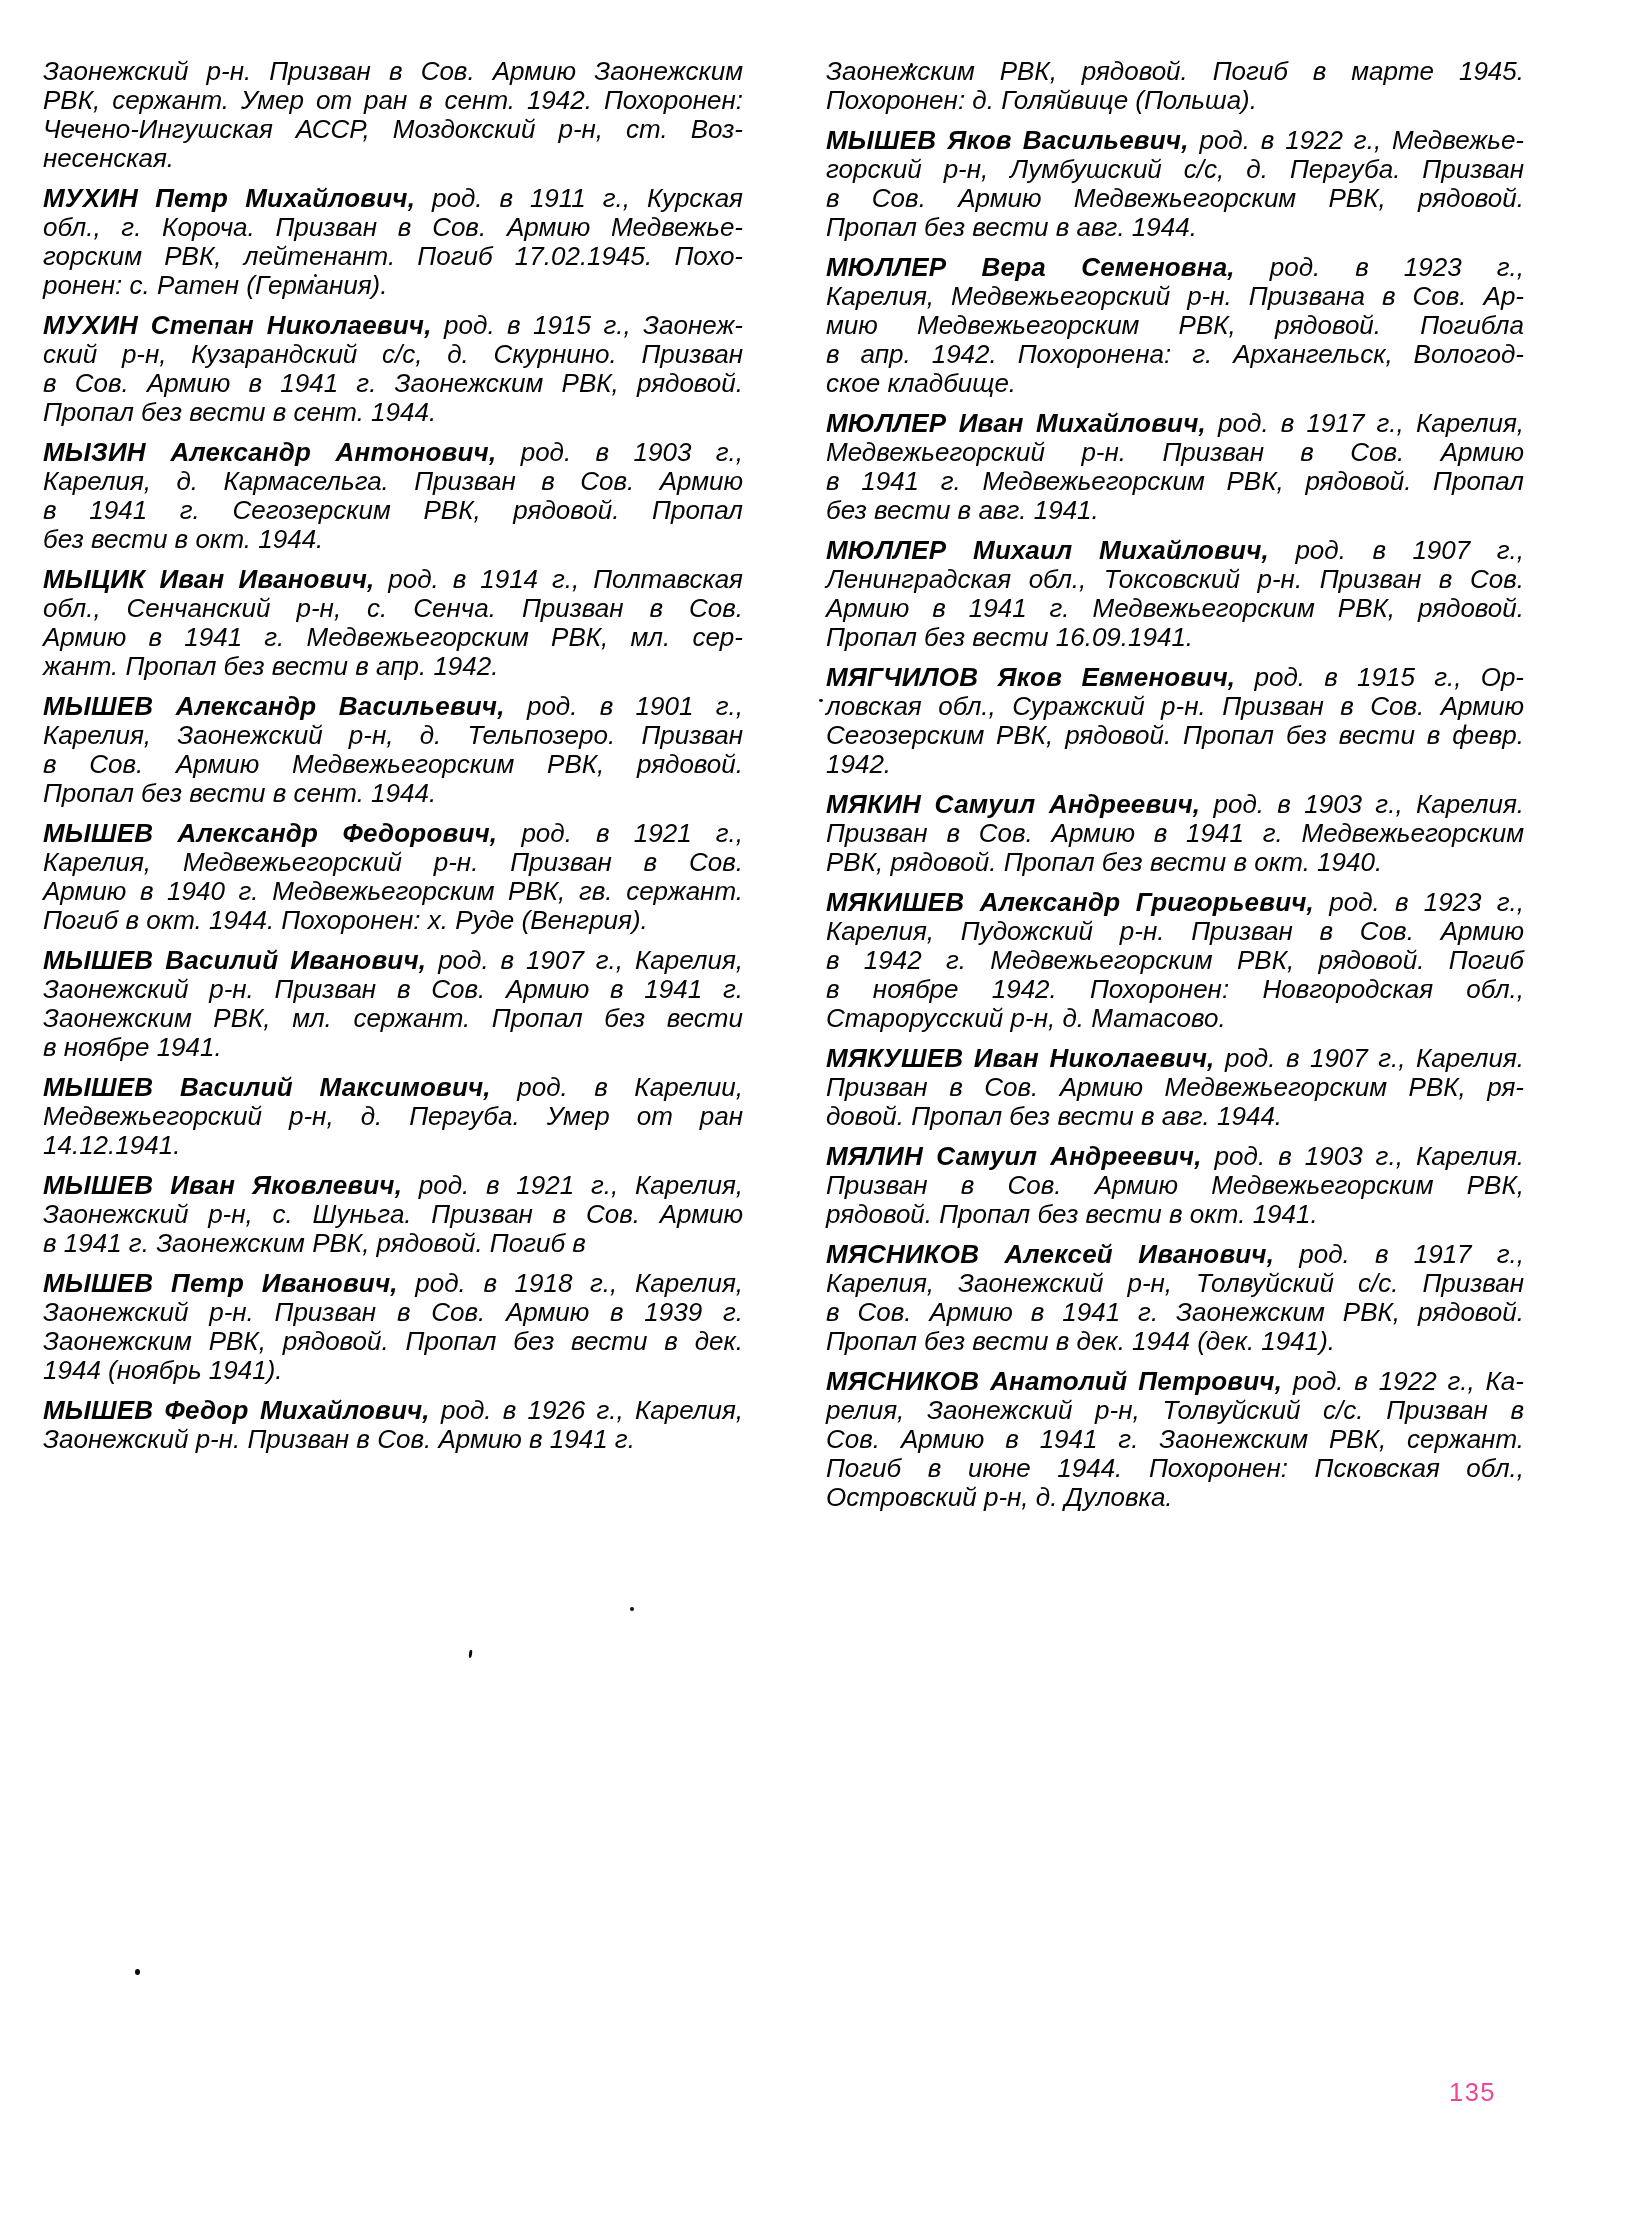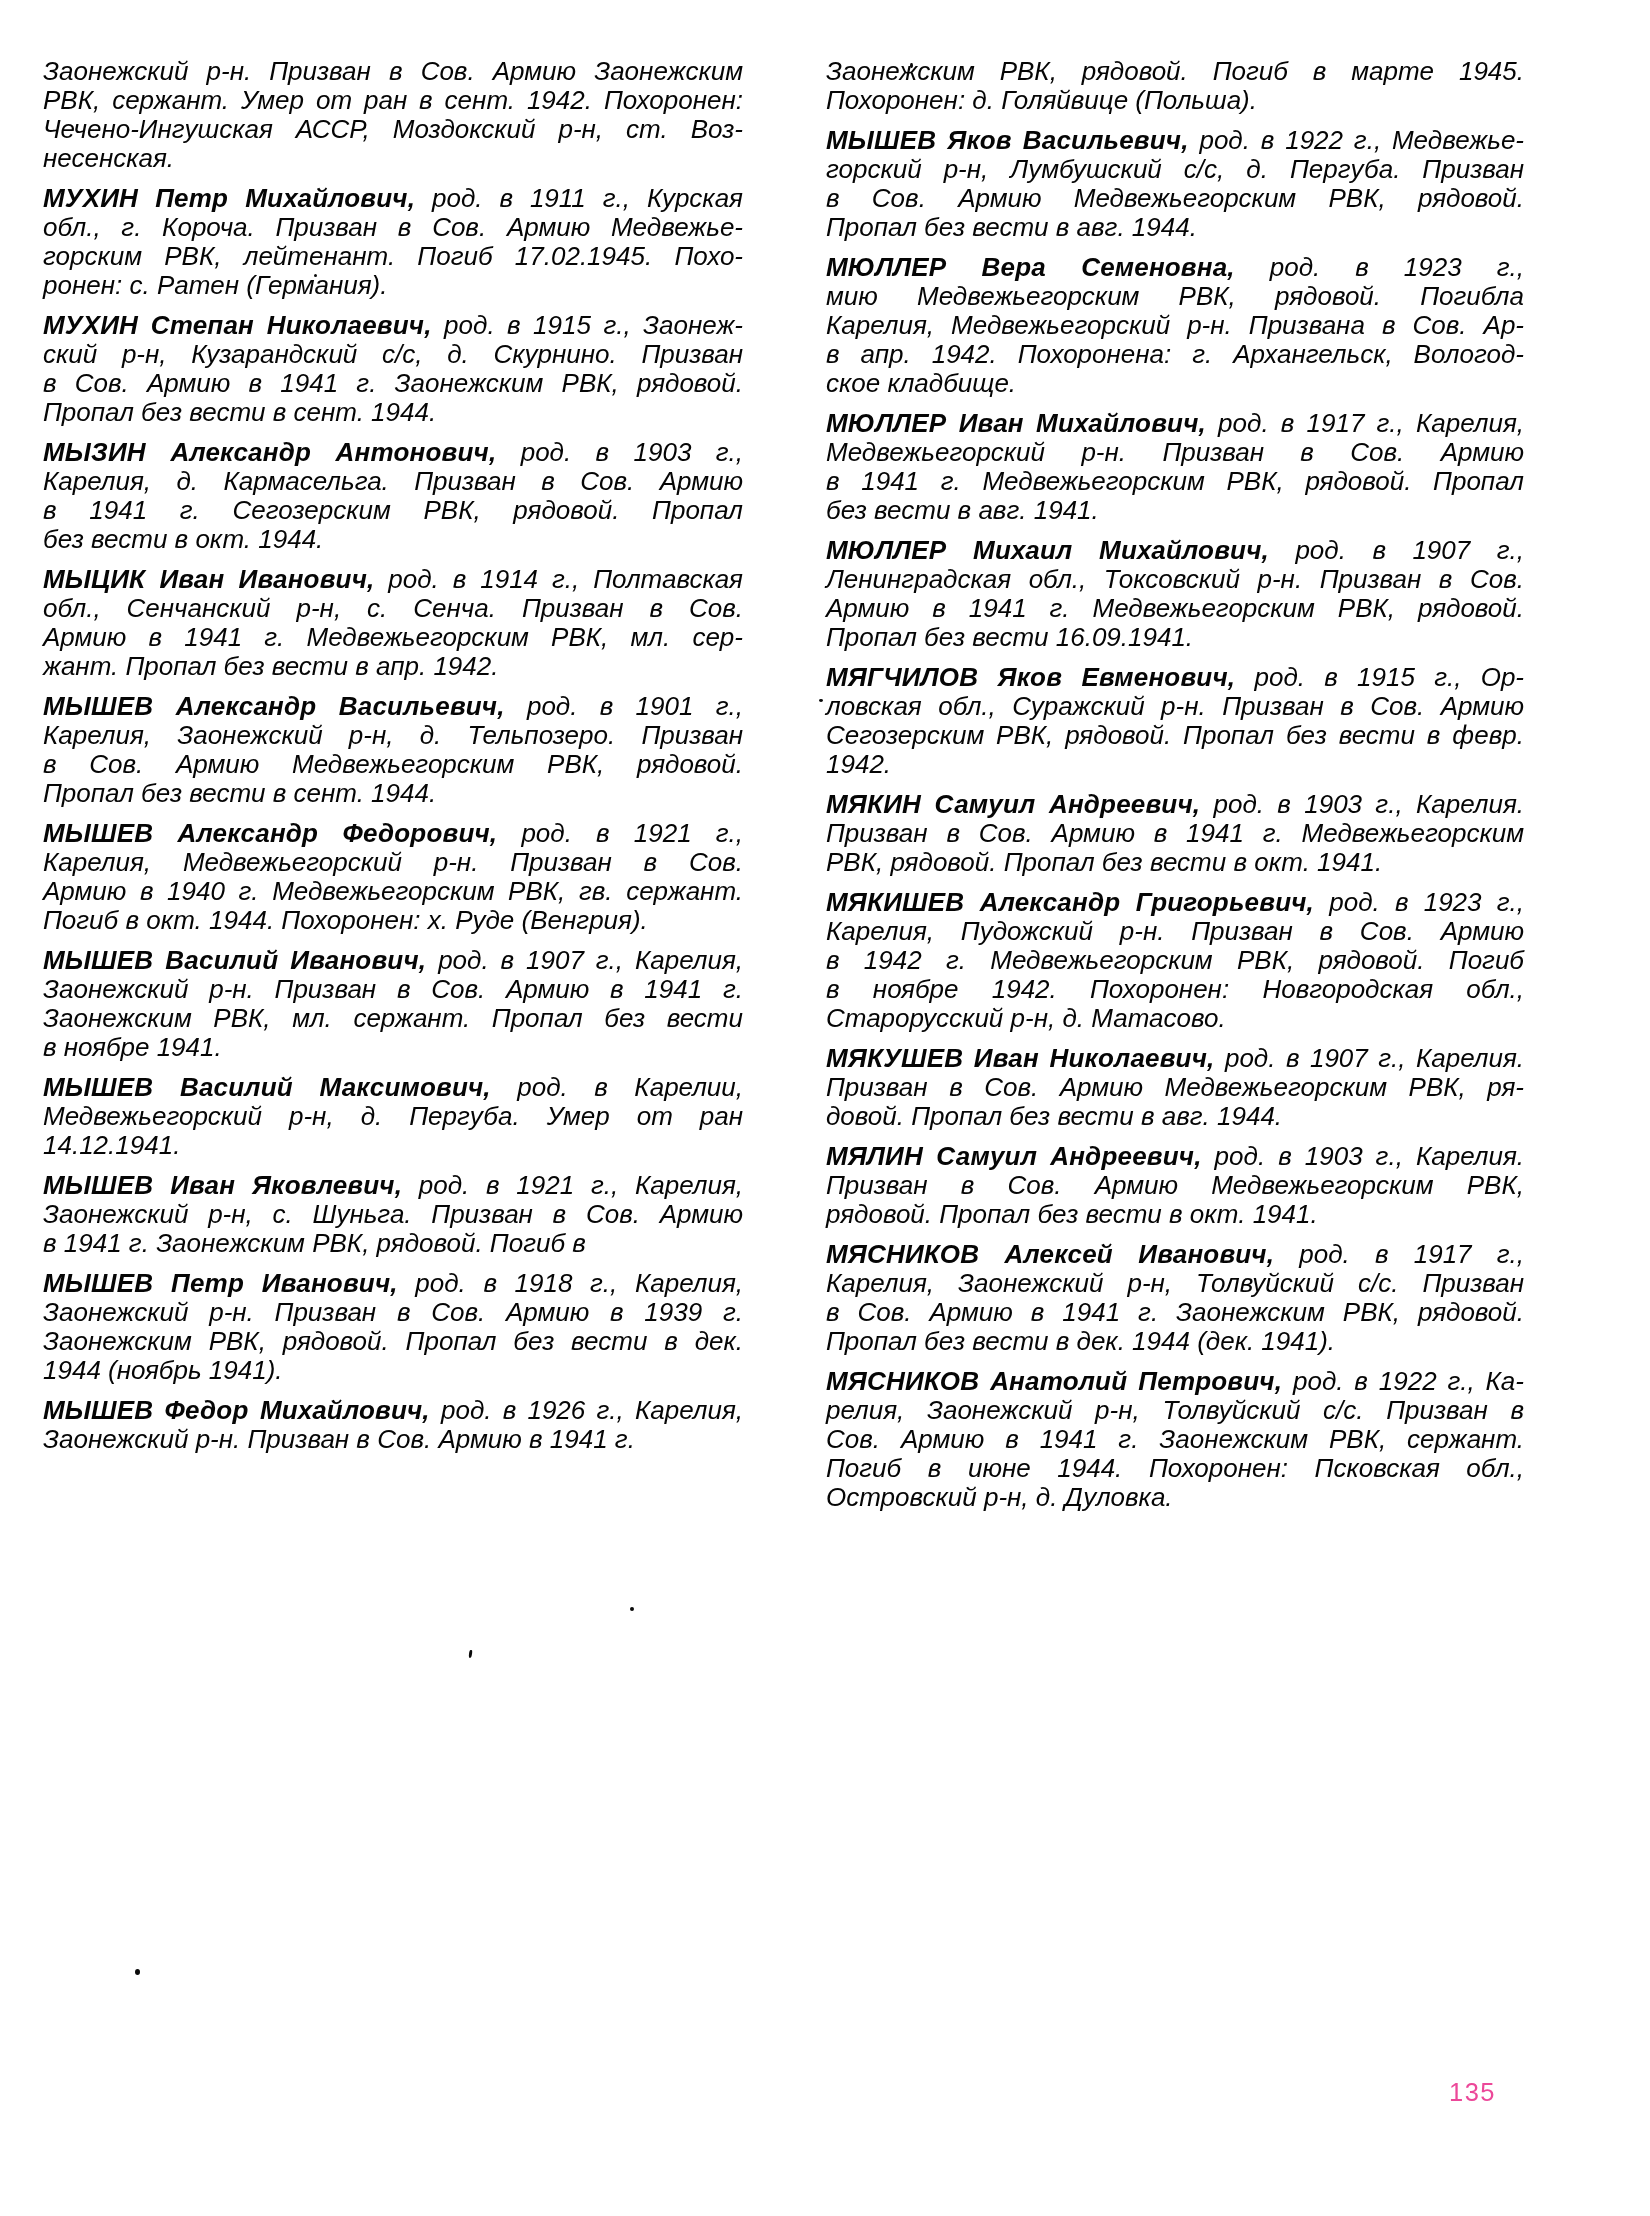--- a/index.html
+++ b/index.html
@@ -141,22 +141,22 @@
         <span class="line">Похоронен: д. Голяйвице (Польша).</span>
       </p>
       <p class="entry">
         <span class="line"><b>МЫШЕВ Яков Васильевич,</b> род. в 1922 г., Медвежье-</span>
         <span class="line">горский р-н, Лумбушский с/с, д. Пергуба. Призван</span>
         <span class="line">в Сов. Армию Медвежьегорским РВК, рядовой.</span>
         <span class="line">Пропал без вести в авг. 1944.</span>
       </p>
       <p class="entry">
         <span class="line"><b>МЮЛЛЕР Вера Семеновна,</b> род. в 1923 г.,</span>
+        <span class="line">Карелия, Медвежьегорский р-н. Призвана в Сов. Ар-</span>
         <span class="line">мию Медвежьегорским РВК, рядовой. Погибла</span>
-        <span class="line">Карелия, Медвежьегорский р-н. Призвана в Сов. Ар-</span>
         <span class="line">в апр. 1942. Похоронена: г. Архангельск, Вологод-</span>
         <span class="line">ское кладбище.</span>
       </p>
       <p class="entry">
         <span class="line"><b>МЮЛЛЕР Иван Михайлович,</b> род. в 1917 г., Карелия,</span>
         <span class="line">Медвежьегорский р-н. Призван в Сов. Армию</span>
         <span class="line">в 1941 г. Медвежьегорским РВК, рядовой. Пропал</span>
         <span class="line">без вести в авг. 1941.</span>
       </p>
       <p class="entry">
@@ -167,21 +167,21 @@
       </p>
       <p class="entry">
         <span class="line"><b>МЯГЧИЛОВ Яков Евменович,</b> род. в 1915 г., Ор-</span>
         <span class="line">ловская обл., Суражский р-н. Призван в Сов. Армию</span>
         <span class="line">Сегозерским РВК, рядовой. Пропал без вести в февр.</span>
         <span class="line">1942.</span>
       </p>
       <p class="entry">
         <span class="line"><b>МЯКИН Самуил Андреевич,</b> род. в 1903 г., Карелия.</span>
         <span class="line">Призван в Сов. Армию в 1941 г. Медвежьегорским</span>
-        <span class="line">РВК, рядовой. Пропал без вести в окт. 1941.</span>
+        <span class="line">РВК, рядовой. Пропал без вести в окт. 1940.</span>
       </p>
       <p class="entry">
         <span class="line"><b>МЯКИШЕВ Александр Григорьевич,</b> род. в 1923 г.,</span>
         <span class="line">Карелия, Пудожский р-н. Призван в Сов. Армию</span>
         <span class="line">в 1942 г. Медвежьегорским РВК, рядовой. Погиб</span>
         <span class="line">в ноябре 1942. Похоронен: Новгородская обл.,</span>
         <span class="line">Старорусский р-н, д. Матасово.</span>
       </p>
       <p class="entry">
         <span class="line"><b>МЯКУШЕВ Иван Николаевич,</b> род. в 1907 г., Карелия.</span>

